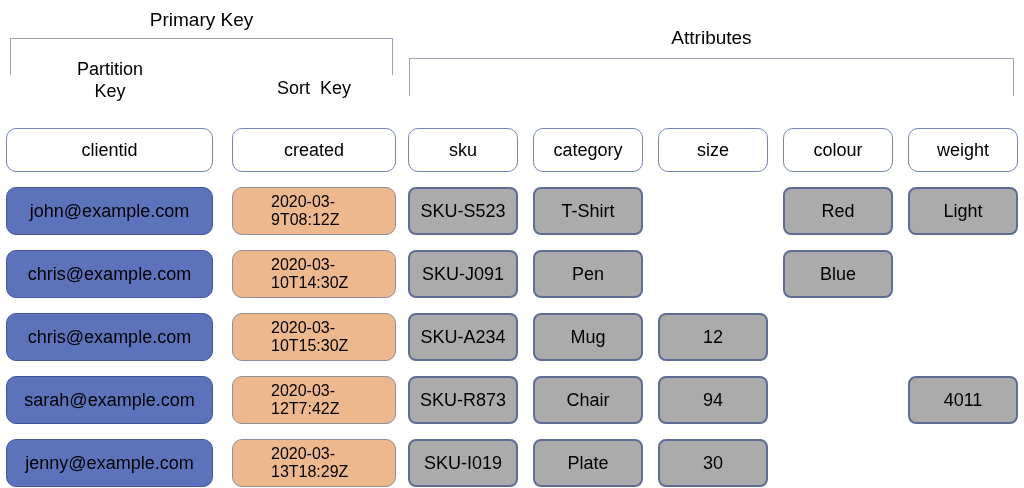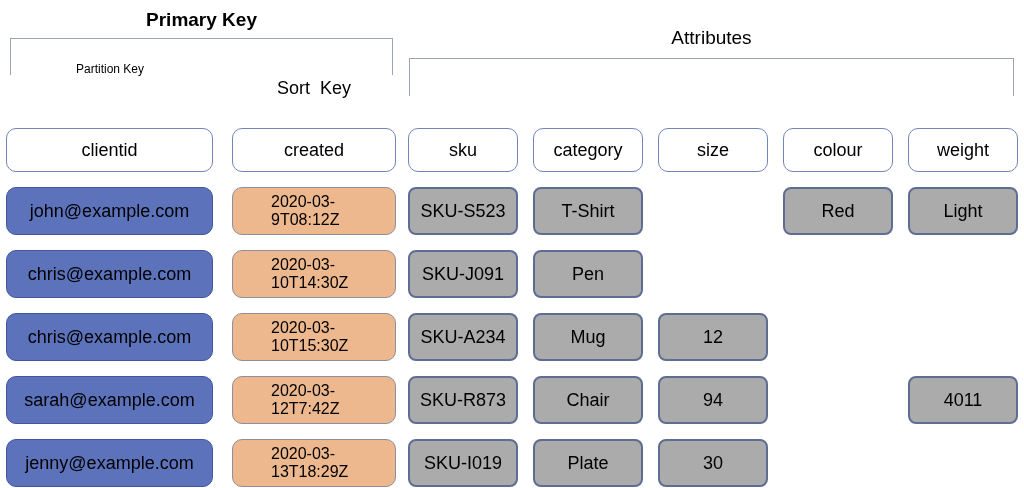--- a/index.html
+++ b/index.html
@@ -20,23 +20,23 @@
   }
   .pk-bracket{left:10px;top:38px;width:381px;height:36px;}
   .attr-bracket{left:409px;top:58px;width:603px;height:37px;}
 
   .toplabel{
     position:absolute;
     text-align:center;
     font-size:19px;
     line-height:24px;
   }
-  .primary-key-label{left:10px;top:8px;width:383px;font-weight:bold;}
+  .primary-key-label{left:10px;top:8px;width:383px;}
   .attributes-label{left:409px;top:26px;width:605px;}
-  .partition-key-label{left:65px;top:58px;width:90px;font-size:12px;line-height:22px;}
+  .partition-key-label{left:65px;top:58px;width:90px;font-size:18px;line-height:22px;}
   .sort-key-label{left:232px;top:76px;width:164px;font-size:18px;white-space:pre;}
 
   
   .grid{
     position:absolute;left:6px;top:128px;
     display:grid;
     grid-template-columns:207px 19px 164px 12px 110px 15px 110px 15px 110px 15px 110px 15px 110px;
     grid-template-rows:44px 48px 48px 48px 48px 48px;
     row-gap:15px;
   }
@@ -98,20 +98,21 @@
     <div class="cell sk  c2 r2">2020-03-9T08:12Z</div>
     <div class="cell attr c3 r2">SKU-S523</div>
     <div class="cell attr c4 r2">T-Shirt</div>
     <div class="cell attr c6 r2">Red</div>
     <div class="cell attr c7 r2">Light</div>
 
     <div class="cell pk  c1 r3">chris@example.com</div>
     <div class="cell sk  c2 r3">2020-03-10T14:30Z</div>
     <div class="cell attr c3 r3">SKU-J091</div>
     <div class="cell attr c4 r3">Pen</div>
+    <div class="cell attr c6 r3">Blue</div>
 
     <div class="cell pk  c1 r4">chris@example.com</div>
     <div class="cell sk  c2 r4">2020-03-10T15:30Z</div>
     <div class="cell attr c3 r4">SKU-A234</div>
     <div class="cell attr c4 r4">Mug</div>
     <div class="cell attr c5 r4">12</div>
 
     <div class="cell pk  c1 r5">sarah@example.com</div>
     <div class="cell sk  c2 r5">2020-03-12T7:42Z</div>
     <div class="cell attr c3 r5">SKU-R873</div>

